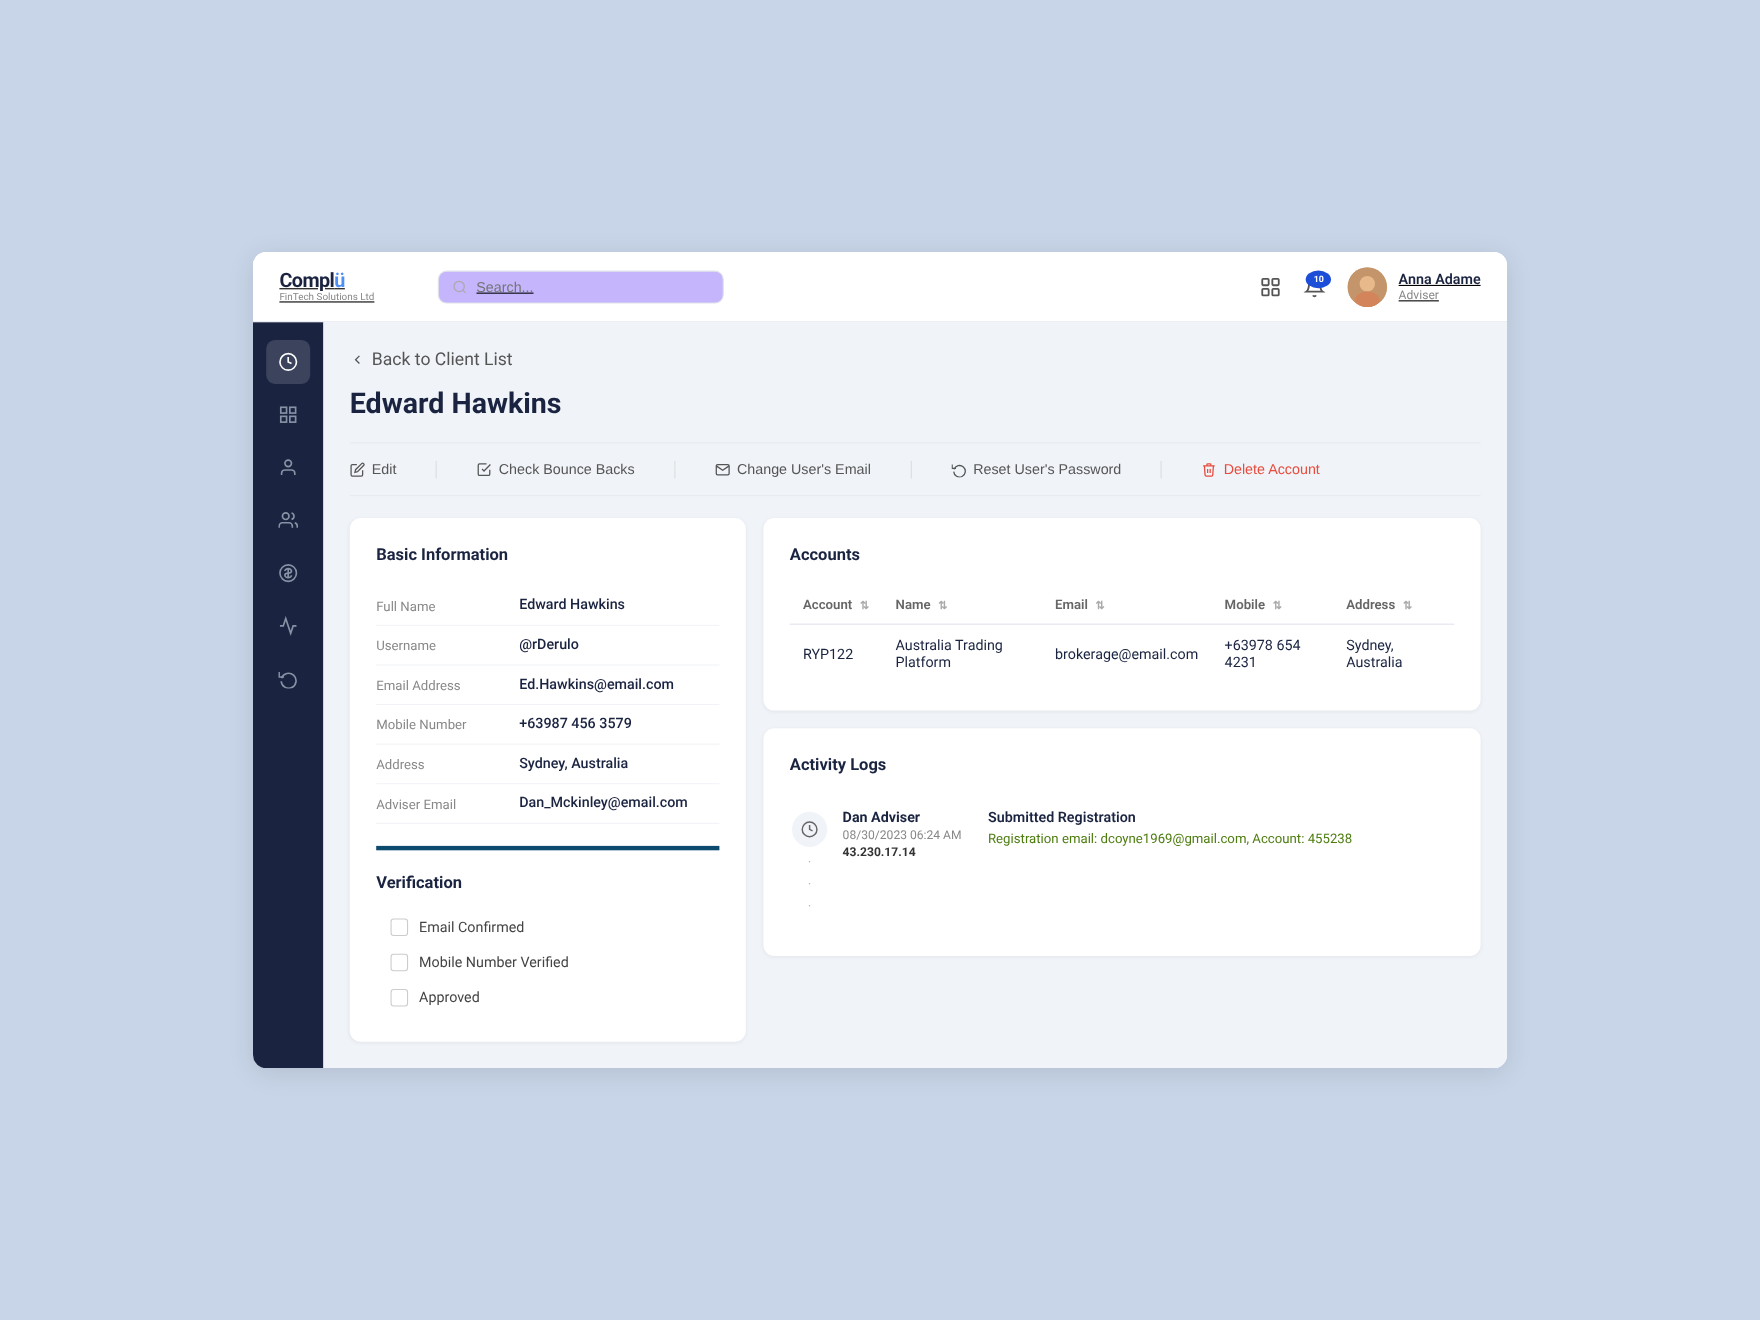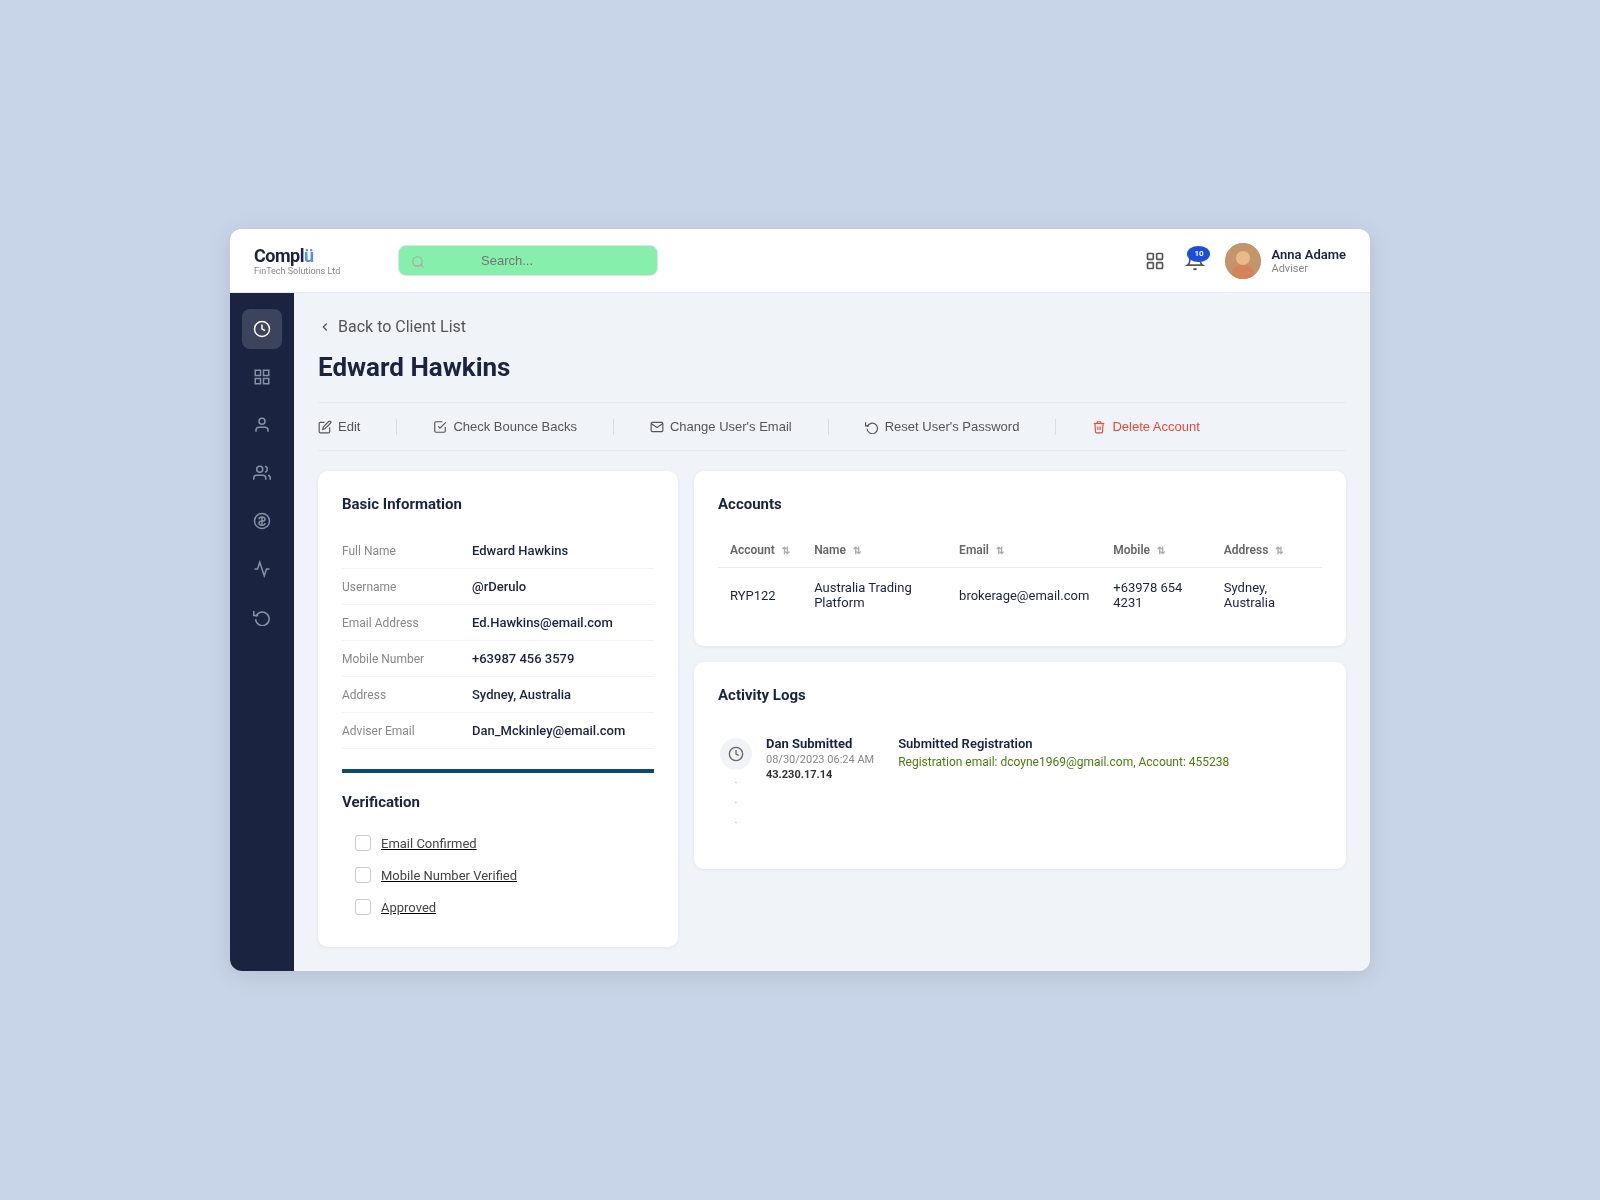--- a/index.html
+++ b/index.html
@@ -21,20 +21,21 @@
     }
 
     
     .header {
       display: flex;
       align-items: center;
       padding: 0 24px;
       height: 64px;
       border-bottom: 1px solid #e8eaf0;
       background: #fff;
+      text-decoration: underline;
     }
     .logo-area {
       display: flex;
       align-items: center;
       min-width: 120px;
     }
     .logo-text {
       font-size: 18px;
       font-weight: 700;
       color: #1a2340;
@@ -45,25 +46,24 @@
       color: #888;
       display: block;
       margin-top: 0px;
     }
     .search-bar {
       margin-left: 24px;
       flex: 1;
       max-width: 260px;
       display: flex;
       align-items: center;
-      background: #86efac;
+      background: #c4b5fd;
       border: 1px solid #e0e2ea;
       border-radius: 8px;
       padding: 6px 12px;
-      gap: 48px;
     }
     .search-icon-wrap {
       color: #aaa;
       margin-right: 8px;
       font-size: 14px;
     }
     .search-input {
       border: none;
       background: transparent;
       outline: none;
@@ -255,21 +255,20 @@
       font-size: 15px;
       font-weight: 700;
       color: #1a2340;
       margin-bottom: 16px;
     }
     .checkbox-row {
       display: flex;
       align-items: center;
       gap: 10px;
       padding: 8px 13px;
-      text-decoration: underline;
     }
     .checkbox {
       width: 16px;
       height: 16px;
       border: 1.5px solid #ccc;
       border-radius: 3px;
       background: #fff;
       cursor: pointer;
       flex-shrink: 0;
     }
@@ -628,21 +627,21 @@
                       <polyline points="12 6 12 12 16 14"></polyline>
                   </svg>
                 </div>
                 <div class="activity-dots">
                   ·<br>·<br>·
                 </div>
               </div>
               <div class="activity-content">
                 <div style="display:flex;align-items:flex-start;gap:24px;">
                   <div>
-                    <div class="activity-user">Dan Submitted</div>
+                    <div class="activity-user">Dan Adviser</div>
                     <div class="activity-meta">08/30/2023 06:24 AM</div>
                     <div class="activity-meta" style="font-weight:700;color:#333;margin-top:2px;">43.230.17.14</div>
                   </div>
                   <div class="activity-right">
                     <div class="activity-action">Submitted Registration</div>
                     <div class="activity-detail">Registration email: dcoyne1969@gmail.com, Account: 455238</div>
                   </div>
                 </div>
               </div>
             </div>

